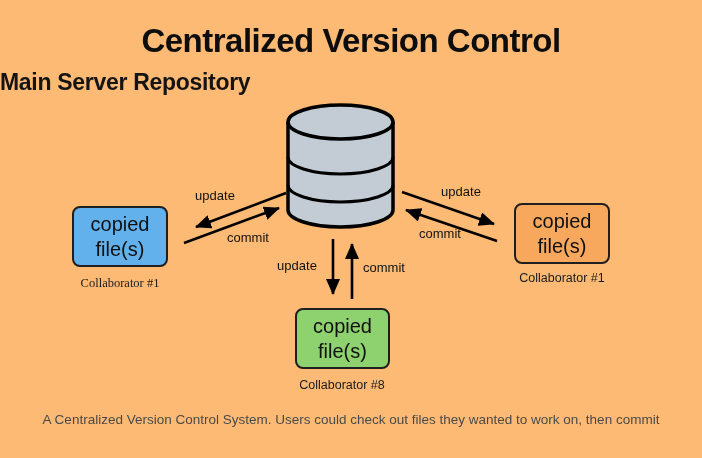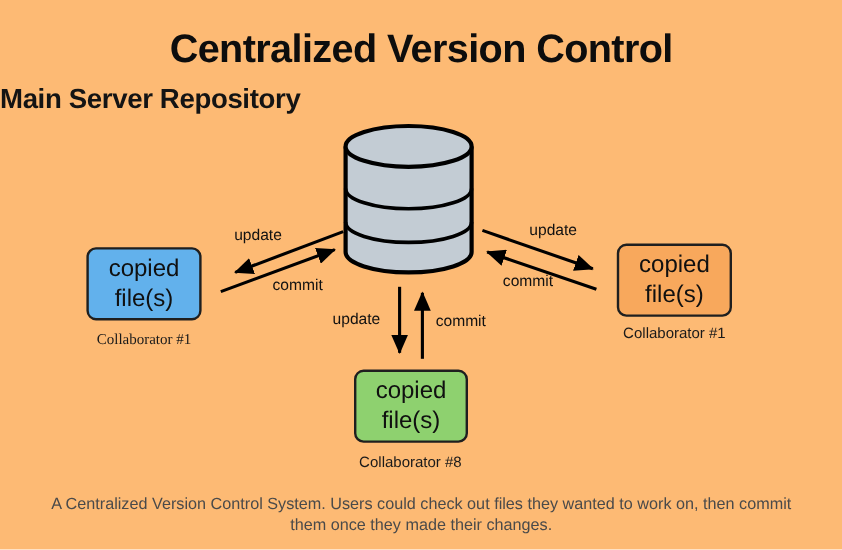--- a/index.html
+++ b/index.html
@@ -107,16 +107,15 @@
     <span>copied</span>
     <span>file(s)</span>
   </div>
 
   <div class="collab-label collab1-name">Collaborator #1</div>
   <div class="collab-label collab2-name">Collaborator #8</div>
   <div class="collab-label collab3-name">Collaborator #1</div>
 
   <div class="caption">
     <div>A Centralized Version Control System. Users could check out files they wanted to work on, then commit</div>
-    <div>them once they made their changes.</div>
   </div>
 
 </div>
 
 </body></html>

